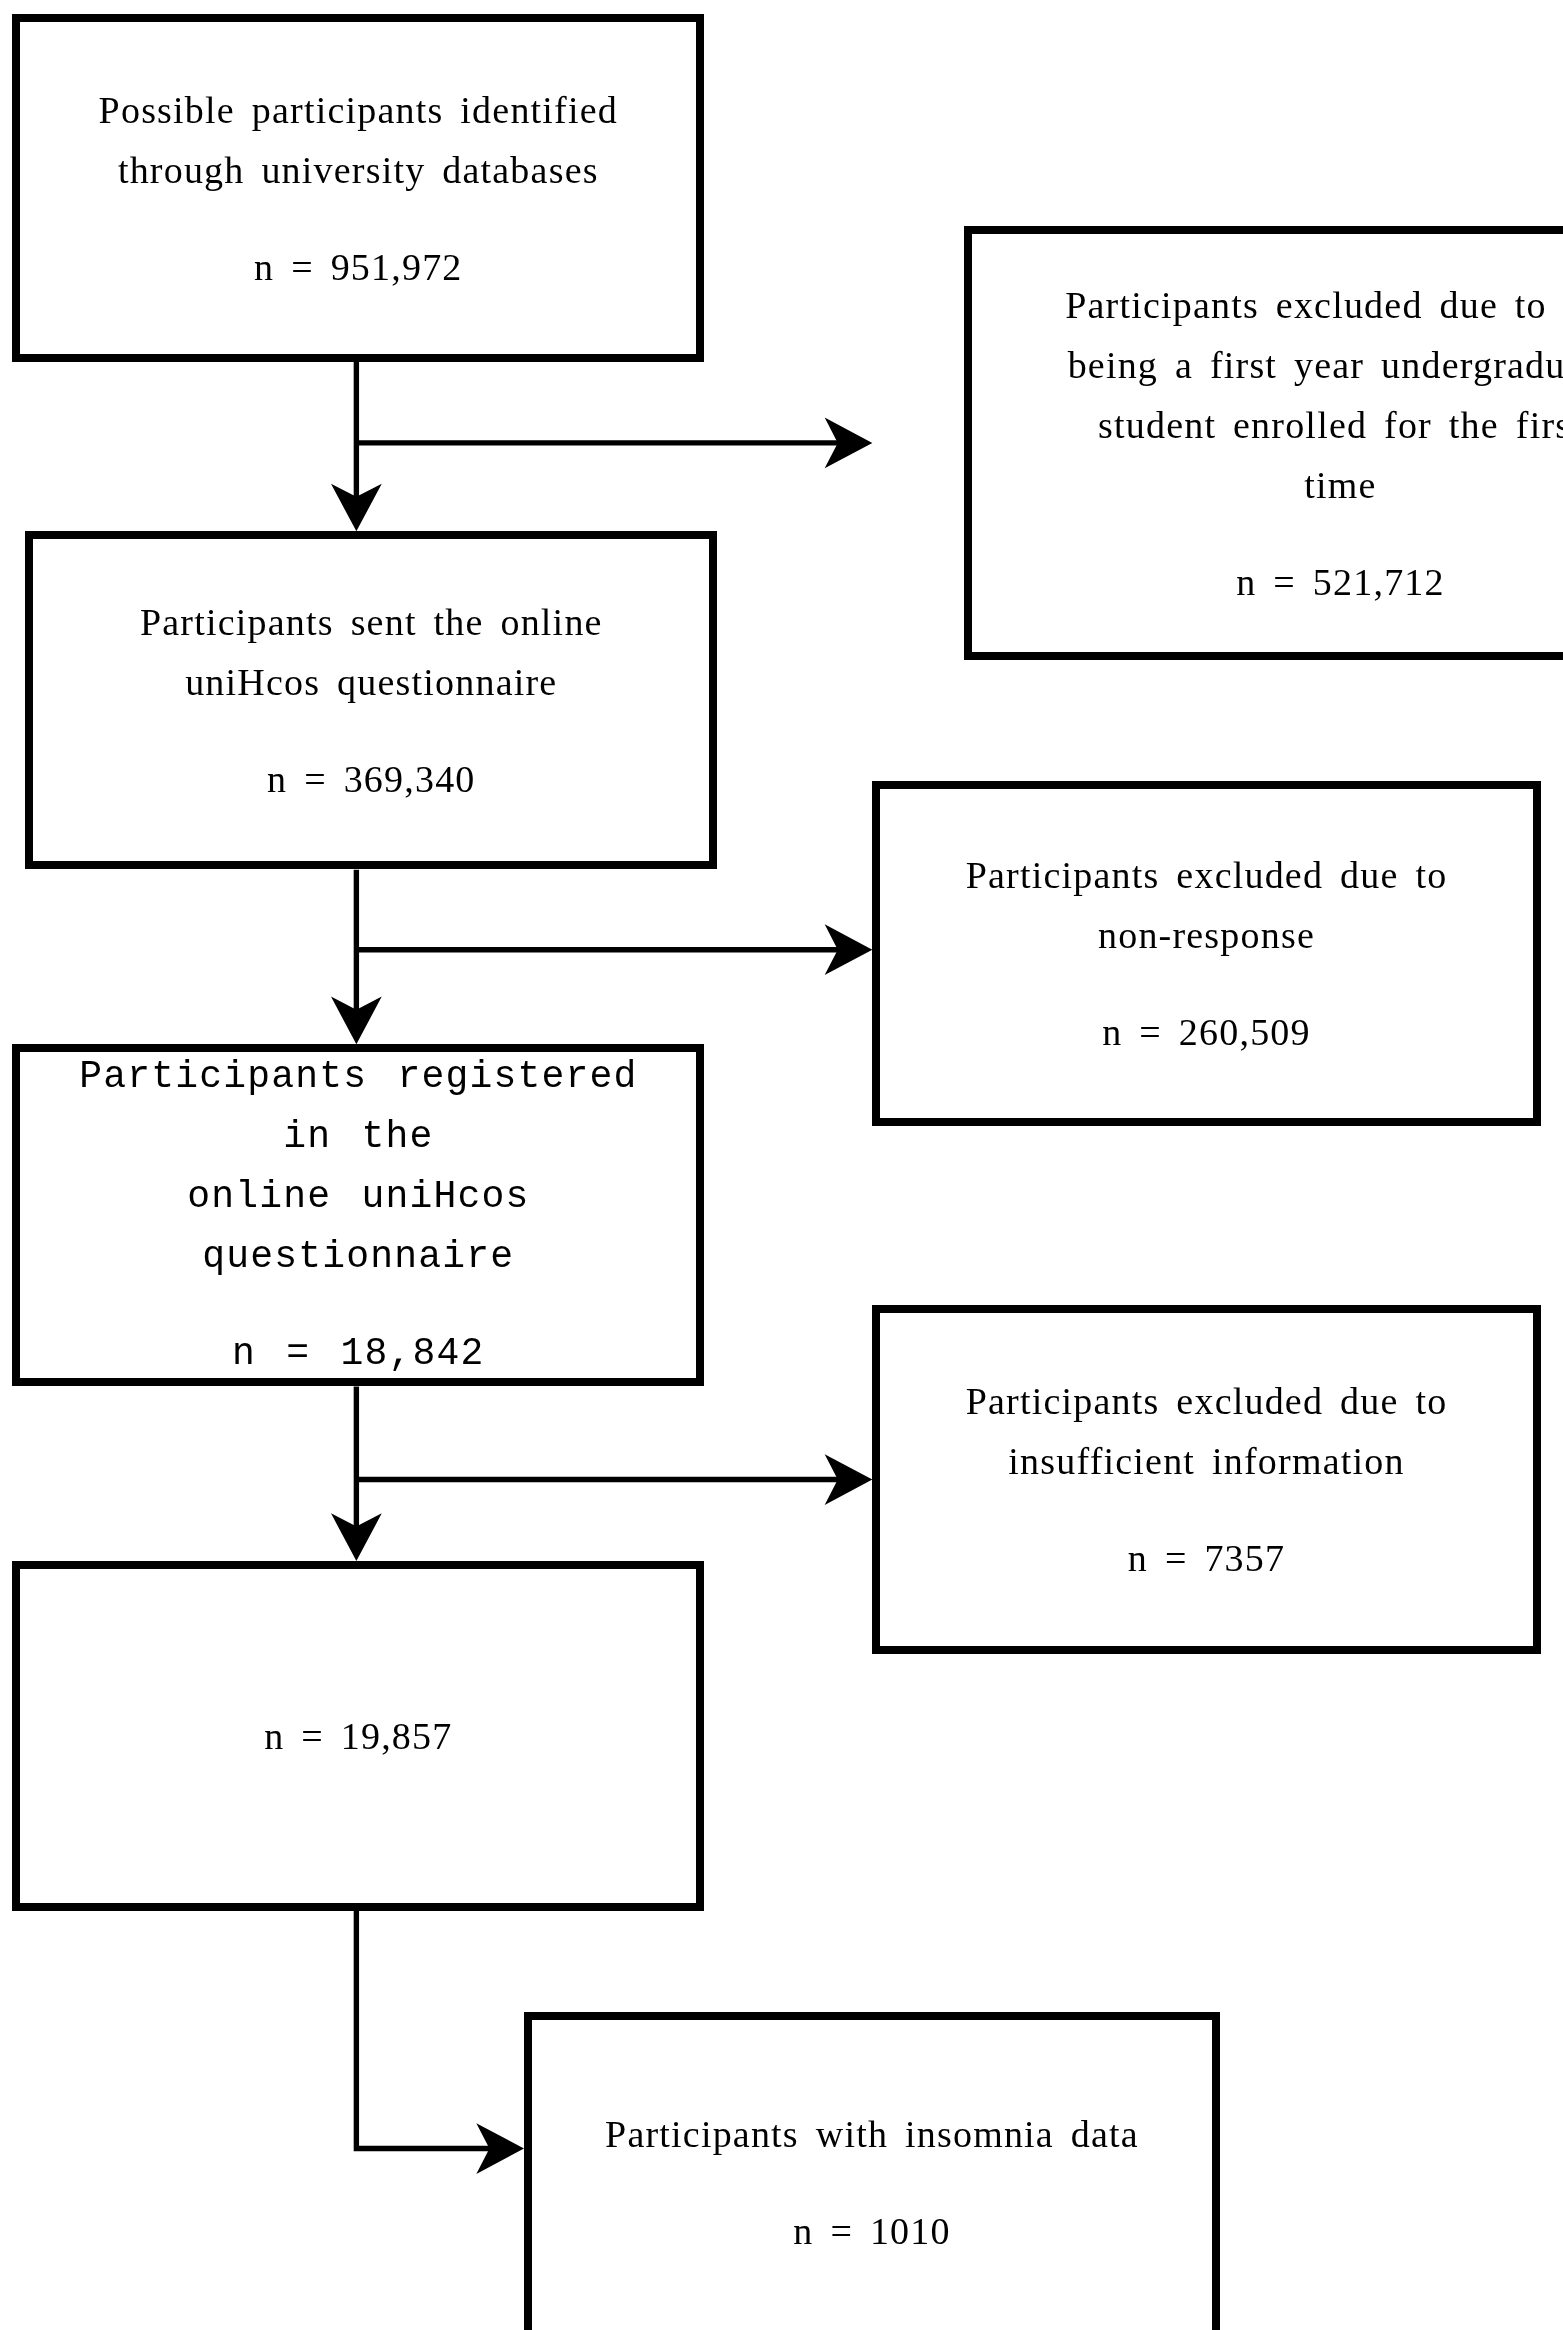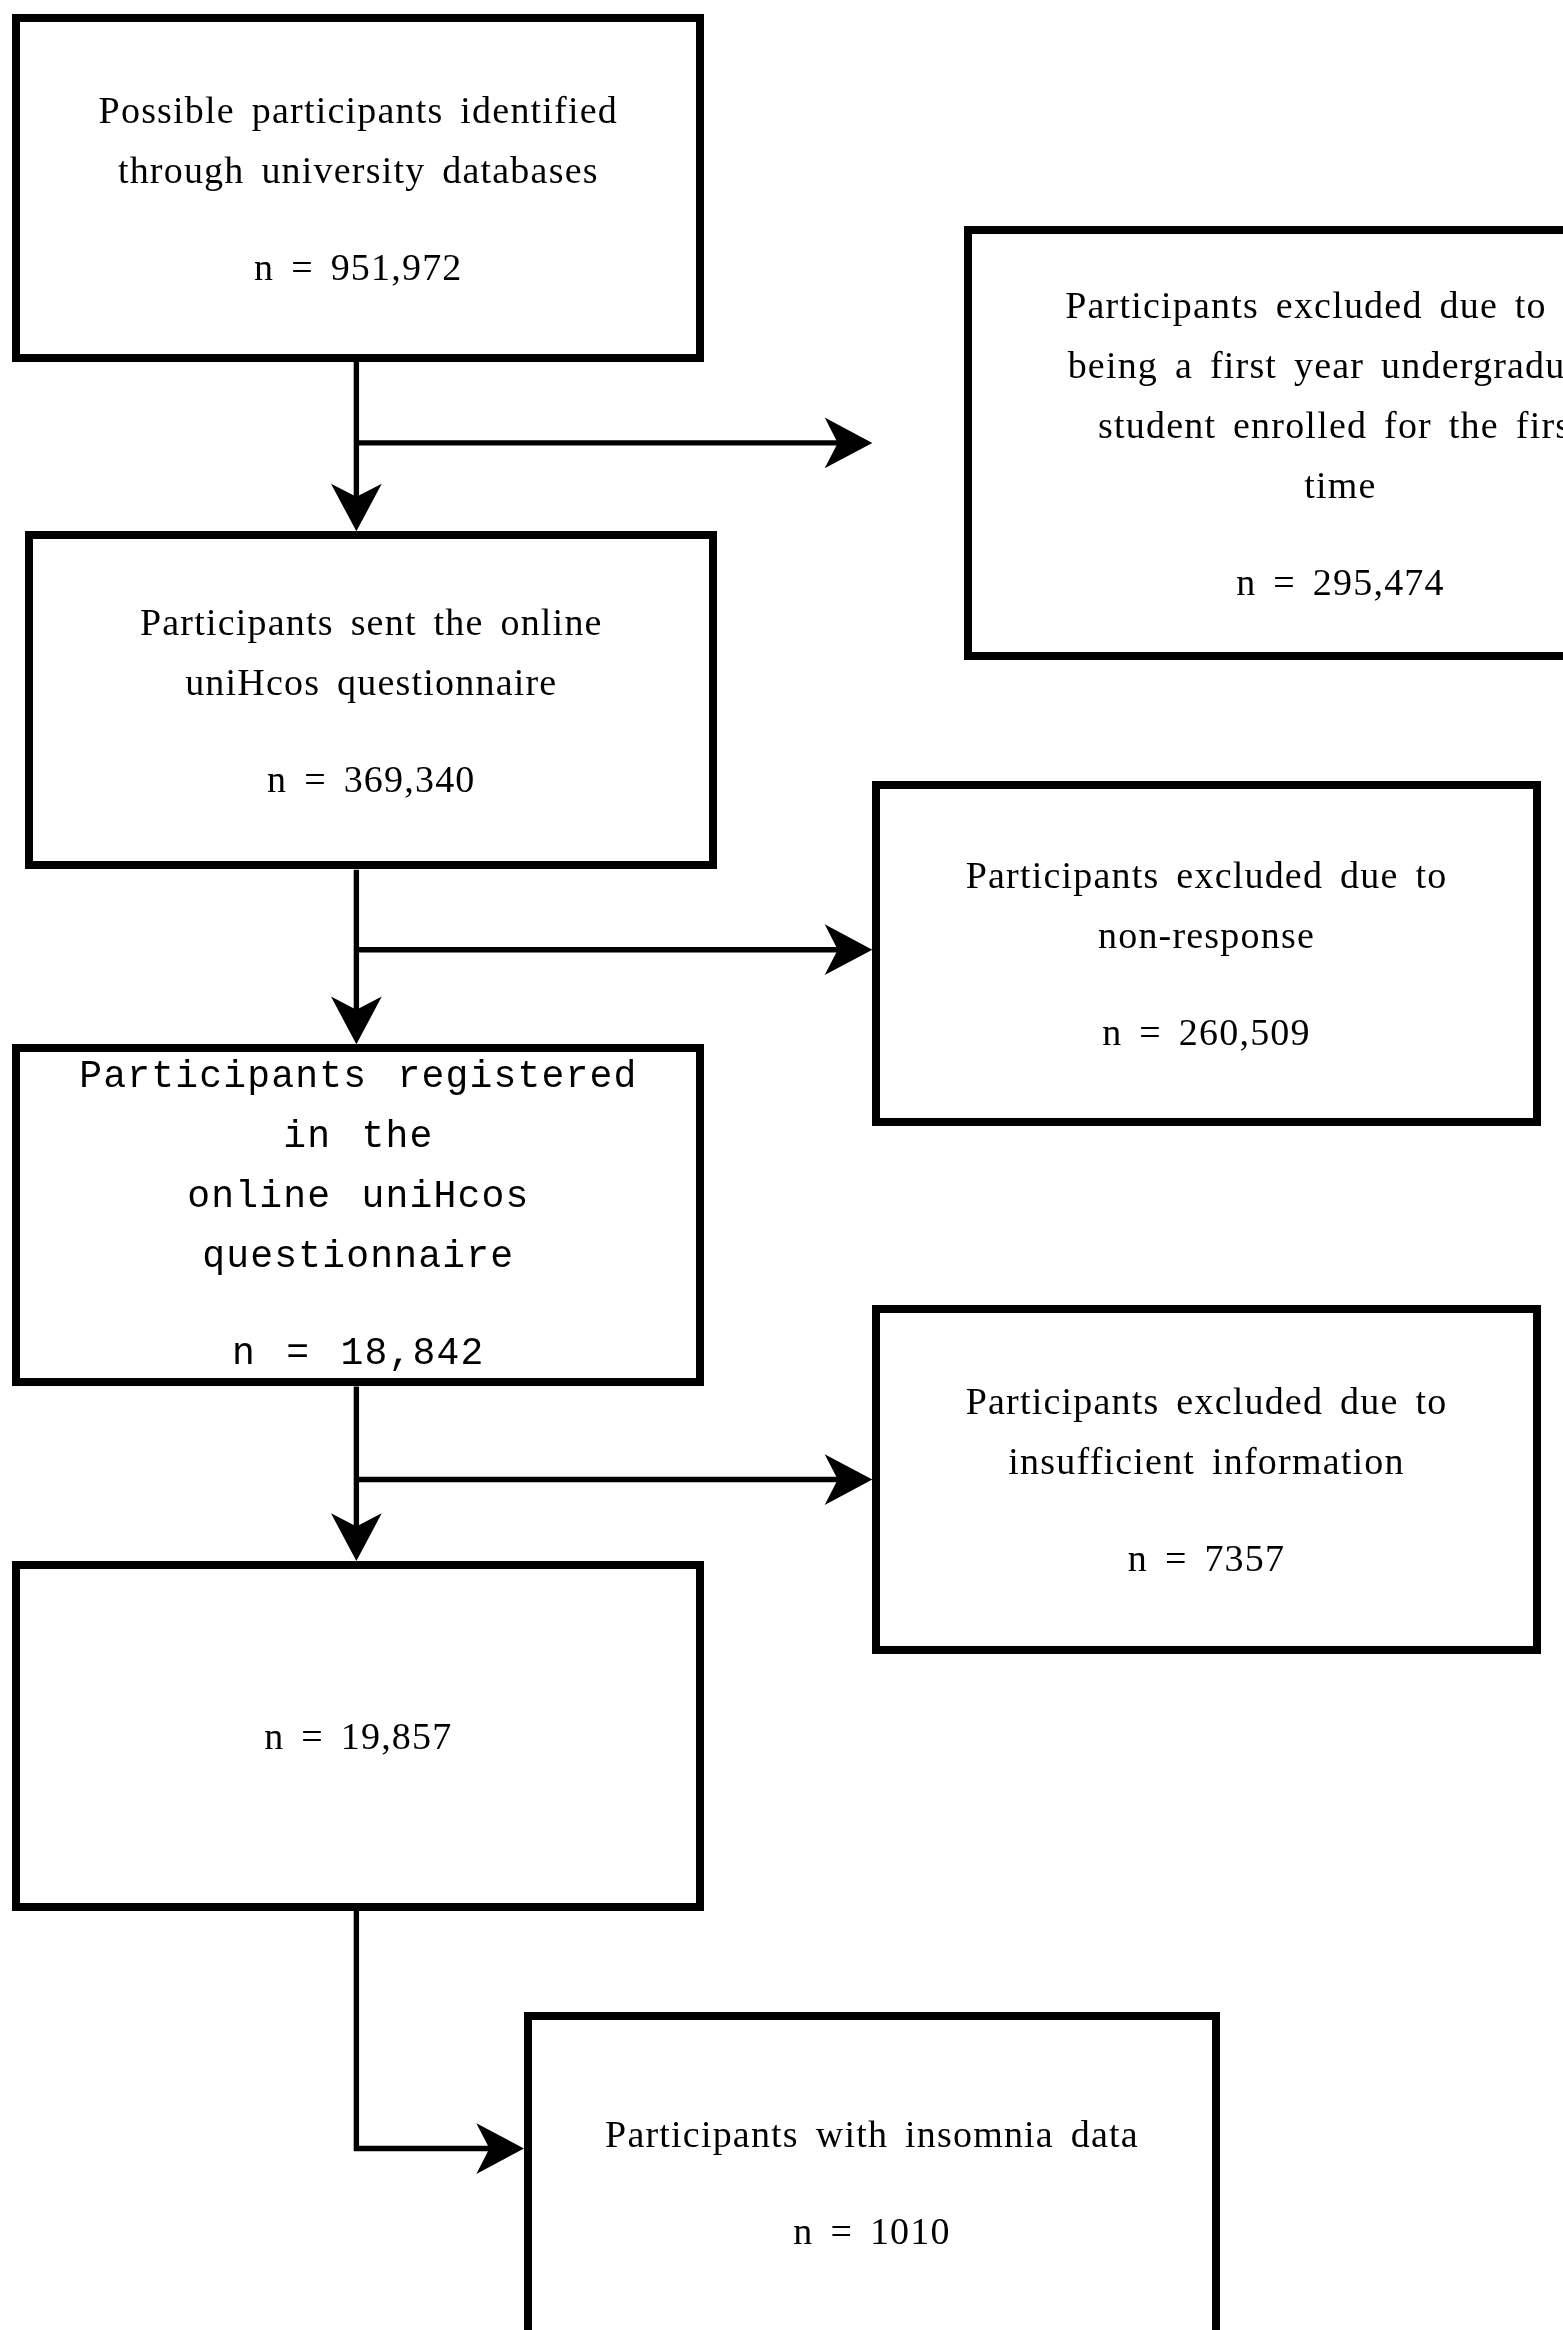--- a/index.html
+++ b/index.html
@@ -94,21 +94,21 @@
     <div class="box-title">Possible participants identified
 through university databases</div>
     <div class="box-n">n = 951,972</div>
   </div>
 
   <div class="box b1">
     <div class="box-title">Participants excluded due to not
 being a first year undergraduate
 student enrolled for the first
 time</div>
-    <div class="box-n">n = 295,474</div>
+    <div class="box-n">n = 521,712</div>
   </div>
 
   <div class="box b2">
     <div class="box-title">Participants sent the online
 uniHcos questionnaire</div>
     <div class="box-n">n = 369,340</div>
   </div>
 
   <div class="box b3">
     <div class="box-title">Participants excluded due to

